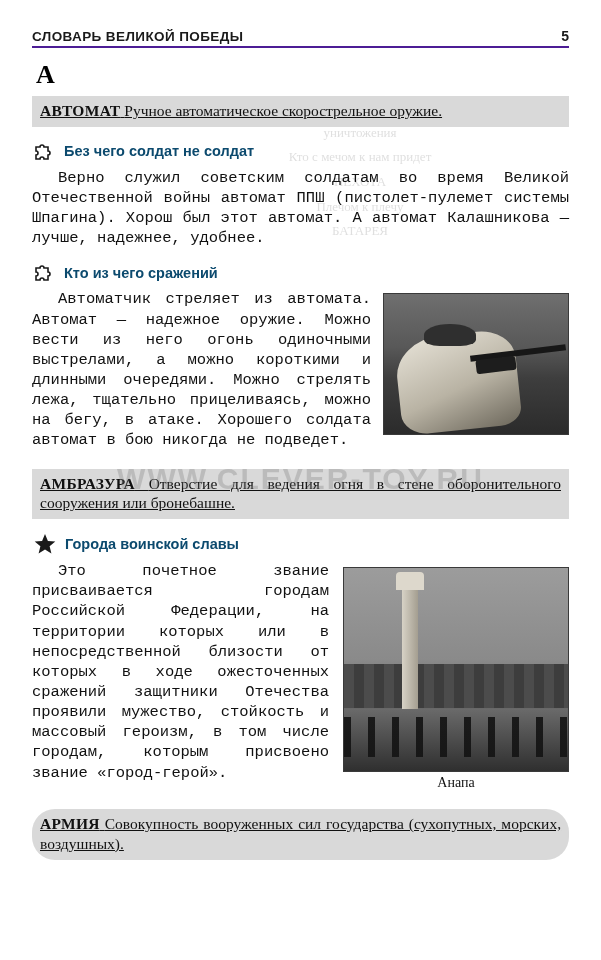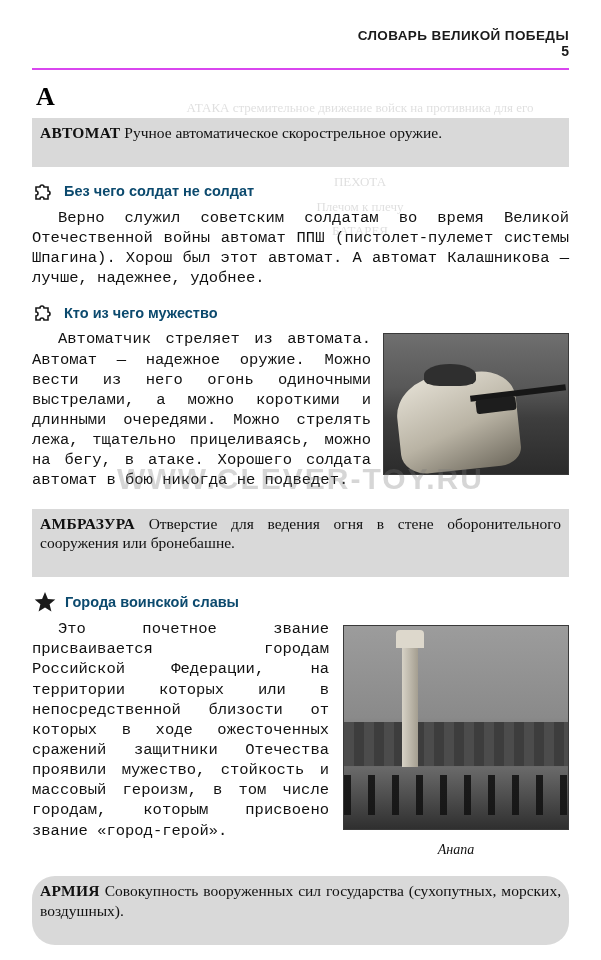--- a/index.html
+++ b/index.html
@@ -21,23 +21,22 @@
     left: 32px;
     top: 28px;
     width: 537px;
     height: 900px;
   }
   
   .header {
     display: flex;
     align-items: flex-end;
     justify-content: space-between;
-    border-bottom: 2px solid #d946ef;
-    padding-bottom: 9px;
-    flex-direction: column;
+    border-bottom: 2px solid #4c1d95;
+    padding-bottom: 2px;
   }
   .header-title {
     font-family: "Liberation Sans", sans-serif;
     font-weight: bold;
     font-size: 13.5px;
     letter-spacing: 0.4px;
     color: #1a1a1a;
   }
   .header-page {
     font-family: "Liberation Sans", sans-serif;
@@ -49,25 +48,26 @@
   .letter {
     font-family: "Liberation Serif", serif;
     font-weight: bold;
     font-size: 26px;
     margin: 12px 0 6px 4px;
     color: #000;
   }
   
   .def-band {
     background: #d9d9d9;
-    padding: 5px 8px 24px 8px;
+    padding: 5px 8px 6px 8px;
     font-size: 15.5px;
     line-height: 1.28;
     text-align: justify;
     margin-bottom: 4px;
+    text-decoration: underline;
   }
   .def-term {
     font-family: "Liberation Serif", serif;
     font-weight: bold;
     letter-spacing: 0.3px;
   }
   
   .subhead {
     display: flex;
     align-items: center;
@@ -109,23 +109,22 @@
     float: right;
     width: 226px;
     margin: 6px 0 4px 14px;
   }
   .photo-2 {
     width: 226px;
     height: 205px;
   }
   .caption {
     text-align: center;
-    font-style: italic;
     font-size: 14px;
-    padding-top: 12px;
+    padding-top: 3px;
   }
   .clear { clear: both; }
   
   .watermark {
     position: absolute;
     left: 0;
     top: 462px;
     width: 601px;
     text-align: center;
     font-family: "Liberation Sans", sans-serif;
@@ -236,21 +235,21 @@
     </div>
 
     <p class="body">Верно служил советским солдатам во время Великой Отечественной войны автомат ППШ (пистолет-пулемет системы Шпагина). Хорош был этот автомат. А автомат Калашникова — лучше, надежнее, удобнее.</p>
 
     <div class="subhead">
       <span class="icon-box">
         <svg width="21" height="21" viewBox="0 0 21 21">
           <path d="M2 6h4a2 2 0 1 1 4 0h4v4a2 2 0 1 1 0 4v4h-4a2 2 0 1 0-4 0H2v-4a2 2 0 1 0 0-4V6z" fill="none" stroke="#1a1a1a" stroke-width="1.6"></path>
         </svg>
       </span>
-      <span class="subhead-text">Кто из чего мужество</span>
+      <span class="subhead-text">Кто из чего сражений</span>
     </div>
 
     <div class="photo photo-1">
       <div class="soldier-bg"></div>
       <div class="soldier-fig"></div>
       <div class="soldier-cap"></div>
       <div class="soldier-gun"></div>
       <div class="soldier-gun2"></div>
     </div>
 

